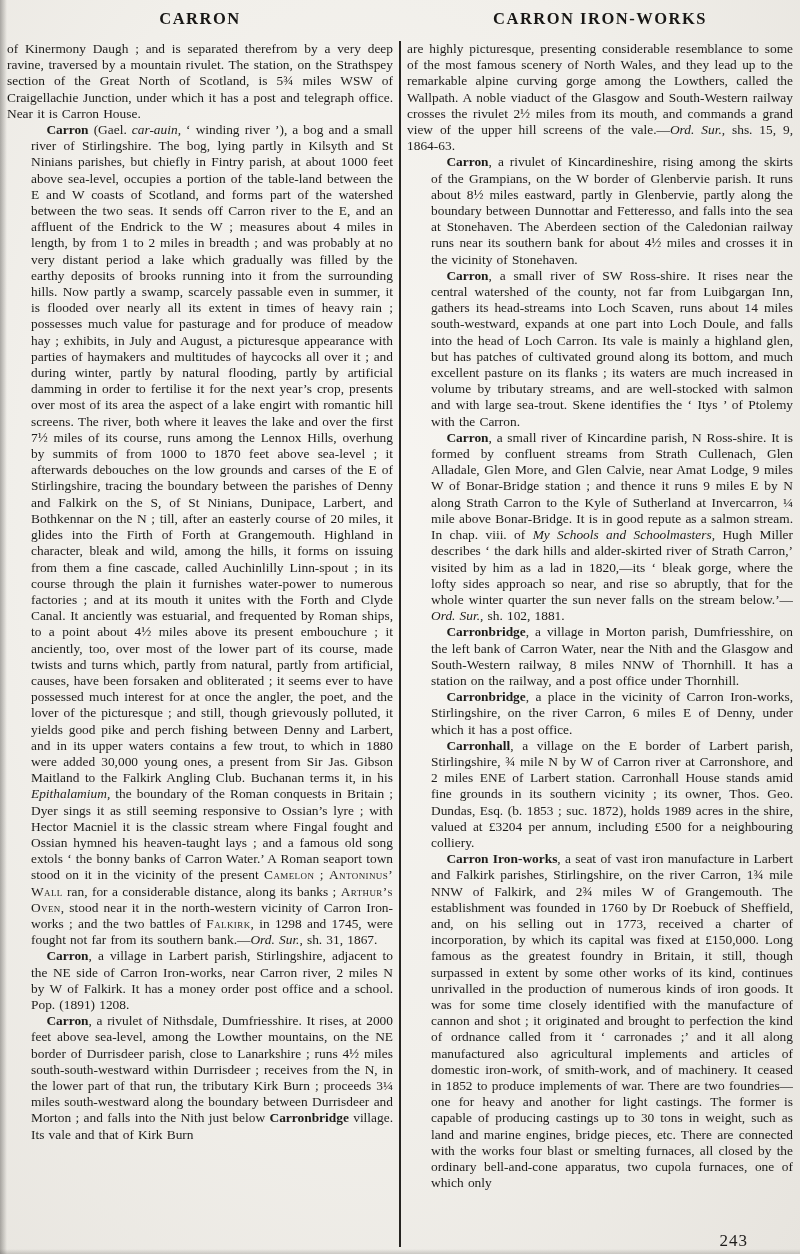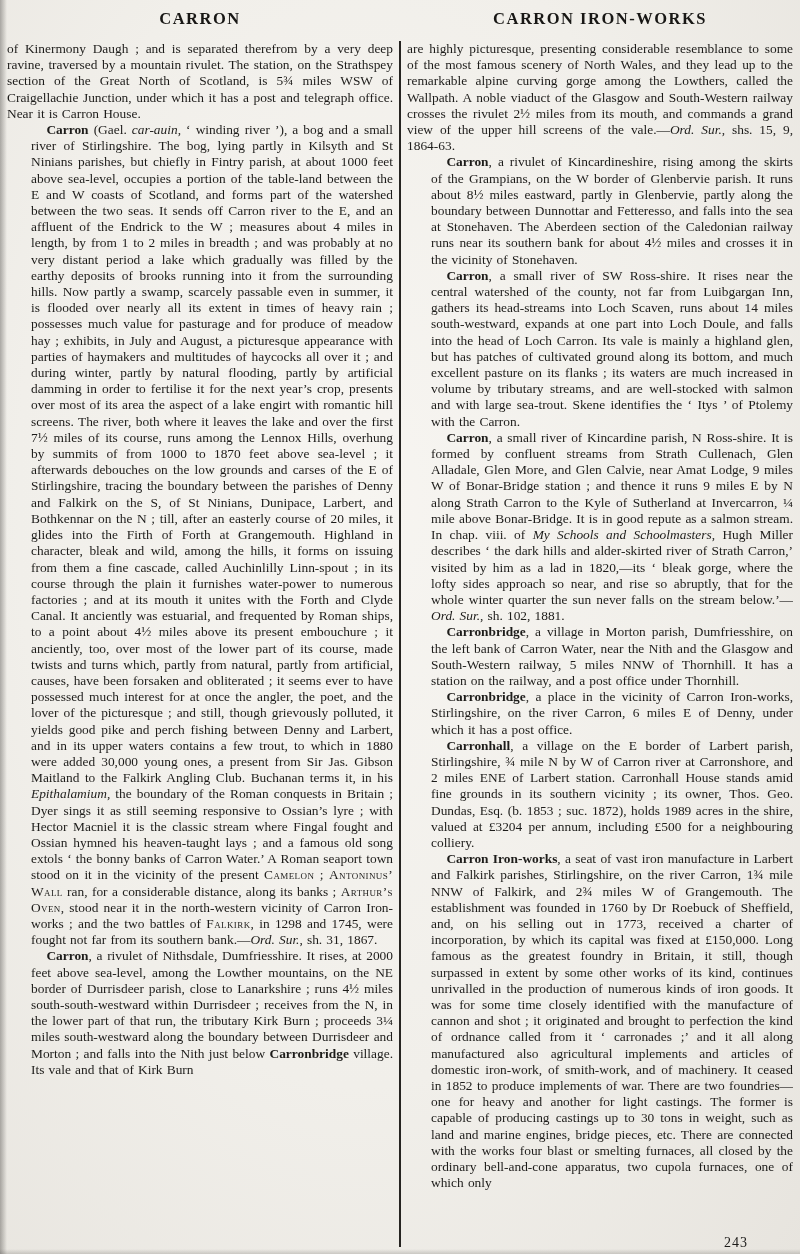--- a/index.html
+++ b/index.html
@@ -60,50 +60,51 @@
     word-spacing: 0.06em;
   }
   p.entry.indent { text-indent: 1.15em; margin-left: 24px; }
   .s-b  { font-weight: bold; }
   .s-i  { font-style: italic; }
   .s-sc { font-variant: small-caps; letter-spacing: 0.4px; }
   .page-number {
     position: absolute;
     bottom: 3px;
     right: 52px;
-    font-size: 14px;
+    font-size: 17px;
     letter-spacing: 1px;
     color: #1d1c1a;
   }
 </style>
 </head>
 <body>
 
 <div class="scan-edge-left"></div>
 <div class="scan-edge-bottom"></div>
 
 <div>
   <div class="running-heads">
     <div class="running-head">CARRON</div>
     <div class="running-head">CARRON IRON-WORKS</div>
   </div>
 
   <div class="columns">
     <div class="column" id="col-left">
         <p class="entry"><span>of Kinermony Daugh ; and is separated therefrom by a very deep ravine, traversed by a mountain rivulet.  The station, on the Strathspey section of the Great North of Scotland, is 5¾ miles WSW of Craigellachie Junction, under which it has a post and telegraph office.  Near it is Carron House.</span></p>
         <p class="entry indent"><span class="s-b">Carron</span><span> (Gael. </span><span class="s-i">car-auin</span><span>, ‘ winding river ’), a bog and a small river of Stirlingshire.  The bog, lying partly in Kilsyth and St Ninians parishes, but chiefly in Fintry parish, at about 1000 feet above sea-level, occupies a portion of the table-land between the E and W coasts of Scotland, and forms part of the watershed between the two seas.  It sends off Carron river to the E, and an affluent of the Endrick to the W ; measures about 4 miles in length, by from 1 to 2 miles in breadth ; and was probably at no very distant period a lake which gradually was filled by the earthy deposits of brooks running into it from the surrounding hills.  Now partly a swamp, scarcely passable even in summer, it is flooded over nearly all its extent in times of heavy rain ; possesses much value for pasturage and for produce of meadow hay ; exhibits, in July and August, a picturesque appearance with parties of haymakers and multitudes of haycocks all over it ; and during winter, partly by natural flooding, partly by artificial damming in order to fertilise it for the next year’s crop, presents over most of its area the aspect of a lake engirt with romantic hill screens.  The river, both where it leaves the lake and over the first 7½ miles of its course, runs among the Lennox Hills, overhung by summits of from 1000 to 1870 feet above sea-level ; it afterwards debouches on the low grounds and carses of the E of Stirlingshire, tracing the boundary between the parishes of Denny and Falkirk on the S, of St Ninians, Dunipace, Larbert, and Bothkennar on the N ; till, after an easterly course of 20 miles, it glides into the Firth of Forth at Grangemouth.  Highland in character, bleak and wild, among the hills, it forms on issuing from them a fine cascade, called Auchinlilly Linn-spout ; in its course through the plain it furnishes water-power to numerous factories ; and at its mouth it unites with the Forth and Clyde Canal.  It anciently was estuarial, and frequented by Roman ships, to a point about 4½ miles above its present embouchure ; it anciently, too, over most of the lower part of its course, made twists and turns which, partly from natural, partly from artificial, causes, have been forsaken and obliterated ; it seems ever to have possessed much interest for at once the angler, the poet, and the lover of the picturesque ; and still, though grievously polluted, it yields good pike and perch fishing between Denny and Larbert, and in its upper waters contains a few trout, to which in 1880 were added 30,000 young ones, a present from Sir Jas. Gibson Maitland to the Falkirk Angling Club.  Buchanan terms it, in his </span><span class="s-i">Epithalamium</span><span>, the boundary of the Roman conquests in Britain ; Dyer sings it as still seeming responsive to Ossian’s lyre ; with Hector Macniel it is the classic stream where Fingal fought and Ossian hymned his heaven-taught lays ; and a famous old song extols ‘ the bonny banks of Carron Water.’  A Roman seaport town stood on it in the vicinity of the present </span><span class="s-sc">Camelon</span><span> ; </span><span class="s-sc">Antoninus’ Wall</span><span> ran, for a considerable distance, along its banks ; </span><span class="s-sc">Arthur’s Oven</span><span>, stood near it in the north-western vicinity of Carron Iron-works ; and the two battles of </span><span class="s-sc">Falkirk</span><span>, in 1298 and 1745, were fought not far from its southern bank.—</span><span class="s-i">Ord. Sur.</span><span>, sh. 31, 1867.</span></p>
+        <p class="entry indent"><span class="s-b">Carron</span><span>, a village in Larbert parish, Stirlingshire, adjacent to the NE side of Carron Iron-works, near Carron river, 2 miles N by W of Falkirk.  It has a money order post office and a school.  Pop. (1891) 1208.</span></p>
         <p class="entry indent"><span class="s-b">Carron</span><span>, a rivulet of Nithsdale, Dumfriesshire.  It rises, at 2000 feet above sea-level, among the Lowther mountains, on the NE border of Durrisdeer parish, close to Lanarkshire ; runs 4½ miles south-south-westward within Durrisdeer ; receives from the N, in the lower part of that run, the tributary Kirk Burn ; proceeds 3¼ miles south-westward along the boundary between Durrisdeer and Morton ; and falls into the Nith just below </span><span class="s-b">Carronbridge</span><span> village.  Its vale and that of Kirk Burn</span></p>
       </div>
     <div class="column-divider"></div>
     <div class="column" id="col-right">
         <p class="entry"><span>are highly picturesque, presenting considerable resemblance to some of the most famous scenery of North Wales, and they lead up to the remarkable alpine curving gorge among the Lowthers, called the Wallpath.  A noble viaduct of the Glasgow and South-Western railway crosses the rivulet 2½ miles from its mouth, and commands a grand view of the upper hill screens of the vale.—</span><span class="s-i">Ord. Sur.</span><span>, shs. 15, 9, 1864-63.</span></p>
         <p class="entry indent"><span class="s-b">Carron</span><span>, a rivulet of Kincardineshire, rising among the skirts of the Grampians, on the W border of Glenbervie parish.  It runs about 8½ miles eastward, partly in Glenbervie, partly along the boundary between Dunnottar and Fetteresso, and falls into the sea at Stonehaven.  The Aberdeen section of the Caledonian railway runs near its southern bank for about 4½ miles and crosses it in the vicinity of Stonehaven.</span></p>
         <p class="entry indent"><span class="s-b">Carron</span><span>, a small river of SW Ross-shire.  It rises near the central watershed of the county, not far from Luibgargan Inn, gathers its head-streams into Loch Scaven, runs about 14 miles south-westward, expands at one part into Loch Doule, and falls into the head of Loch Carron.  Its vale is mainly a highland glen, but has patches of cultivated ground along its bottom, and much excellent pasture on its flanks ; its waters are much increased in volume by tributary streams, and are well-stocked with salmon and with large sea-trout.  Skene identifies the ‘ Itys ’ of Ptolemy with the Carron.</span></p>
         <p class="entry indent"><span class="s-b">Carron</span><span>, a small river of Kincardine parish, N Ross-shire.  It is formed by confluent streams from Strath Cullenach, Glen Alladale, Glen More, and Glen Calvie, near Amat Lodge, 9 miles W of Bonar-Bridge station ; and thence it runs 9 miles E by N along Strath Carron to the Kyle of Sutherland at Invercarron, ¼ mile above Bonar-Bridge.  It is in good repute as a salmon stream.  In chap. viii. of </span><span class="s-i">My Schools and Schoolmasters</span><span>, Hugh Miller describes ‘ the dark hills and alder-skirted river of Strath Carron,’ visited by him as a lad in 1820,—its ‘ bleak gorge, where the lofty sides approach so near, and rise so abruptly, that for the whole winter quarter the sun never falls on the stream below.’—</span><span class="s-i">Ord. Sur.</span><span>, sh. 102, 1881.</span></p>
-        <p class="entry indent"><span class="s-b">Carronbridge</span><span>, a village in Morton parish, Dumfriesshire, on the left bank of Carron Water, near the Nith and the Glasgow and South-Western railway, 5 miles NNW of Thornhill.  It has a station on the railway, and a post office under Thornhill.</span></p>
+        <p class="entry indent"><span class="s-b">Carronbridge</span><span>, a village in Morton parish, Dumfriesshire, on the left bank of Carron Water, near the Nith and the Glasgow and South-Western railway, 8 miles NNW of Thornhill.  It has a station on the railway, and a post office under Thornhill.</span></p>
         <p class="entry indent"><span class="s-b">Carronbridge</span><span>, a place in the vicinity of Carron Iron-works, Stirlingshire, on the river Carron, 6 miles E of Denny, under which it has a post office.</span></p>
         <p class="entry indent"><span class="s-b">Carronhall</span><span>, a village on the E border of Larbert parish, Stirlingshire, ¾ mile N by W of Carron river at Carronshore, and 2 miles ENE of Larbert station.  Carronhall House stands amid fine grounds in its southern vicinity ; its owner, Thos. Geo. Dundas, Esq. (b. 1853 ; suc. 1872), holds 1989 acres in the shire, valued at £3204 per annum, including £500 for a neighbouring colliery.</span></p>
         <p class="entry indent"><span class="s-b">Carron Iron-works</span><span>, a seat of vast iron manufacture in Larbert and Falkirk parishes, Stirlingshire, on the river Carron, 1¾ mile NNW of Falkirk, and 2¾ miles W of Grangemouth.  The establishment was founded in 1760 by Dr Roebuck of Sheffield, and, on his selling out in 1773, received a charter of incorporation, by which its capital was fixed at £150,000.  Long famous as the greatest foundry in Britain, it still, though surpassed in extent by some other works of its kind, continues unrivalled in the production of numerous kinds of iron goods.  It was for some time closely identified with the manufacture of cannon and shot ; it originated and brought to perfection the kind of ordnance called from it ‘ carronades ;’ and it all along manufactured also agricultural implements and articles of domestic iron-work, of smith-work, and of machinery.  It ceased in 1852 to produce implements of war.  There are two foundries—one for heavy and another for light castings.  The former is capable of producing castings up to 30 tons in weight, such as land and marine engines, bridge pieces, etc.  There are connected with the works four blast or smelting furnaces, all closed by the ordinary bell-and-cone apparatus, two cupola furnaces, one of which only</span></p>
       </div>
   </div>
 
   <div class="page-number">243</div>
 </div>
 
 </body></html>

